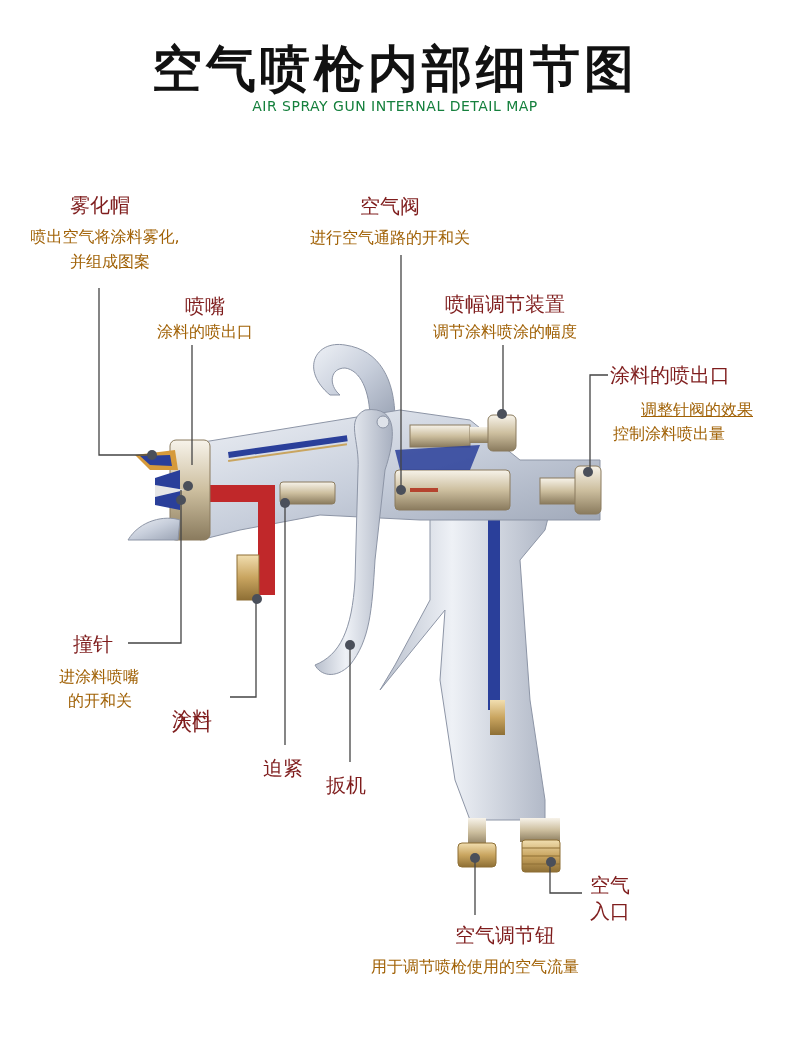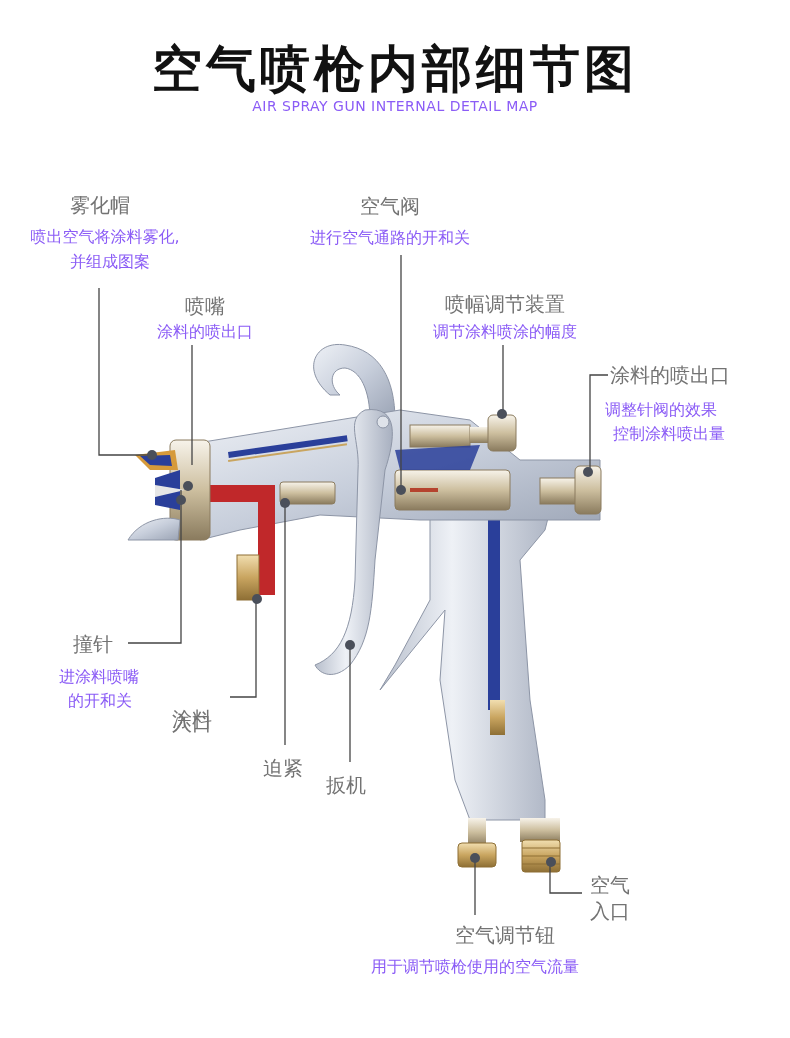--- a/index.html
+++ b/index.html
@@ -1,20 +1,20 @@
 <!DOCTYPE html>
 <html><head>
 <meta charset="utf-8">
 <style>
   html,body{margin:0;padding:0;background:#ffffff;}
   body{width:790px;height:1038px;position:relative;overflow:hidden;font-family:"DejaVu Sans","Liberation Sans",sans-serif;color:#1a1a1a;}
   .title{position:absolute;left:0;width:790px;top:36px;text-align:center;font-size:50px;font-weight:bold;letter-spacing:4px;color:#111;}
-  .subtitle{position:absolute;left:0;width:790px;top:98px;text-align:center;font-size:14px;letter-spacing:0.5px;color:#8b5cf6;}
-  .lbl{position:absolute;font-size:20px;color:#737373;white-space:nowrap;}
-  .desc{position:absolute;font-size:16px;color:#8b5cf6;white-space:nowrap;line-height:24px;}
+  .subtitle{position:absolute;left:0;width:790px;top:98px;text-align:center;font-size:14px;letter-spacing:0.5px;color:#15803d;}
+  .lbl{position:absolute;font-size:20px;color:#7f1d1d;white-space:nowrap;}
+  .desc{position:absolute;font-size:16px;color:#a16207;white-space:nowrap;line-height:24px;}
   .center{text-align:center;}
   .stack{line-height:26px;}
   svg.art{position:absolute;left:0;top:0;}
 </style>
 </head>
 <body>
 
 <div class="title">空气喷枪内部细节图</div>
 <div class="subtitle">AIR SPRAY GUN INTERNAL DETAIL MAP</div>
 
@@ -140,21 +140,21 @@
 <div class="lbl center" style="left:160px;top:293px;width:90px;">喷嘴</div>
 <div class="desc center" style="left:140px;top:320px;width:130px;">涂料的喷出口</div>
 
 <div class="lbl center" style="left:330px;top:193px;width:120px;">空气阀</div>
 <div class="desc center" style="left:280px;top:226px;width:220px;">进行空气通路的开和关</div>
 
 <div class="lbl center" style="left:420px;top:291px;width:170px;">喷幅调节装置</div>
 <div class="desc center" style="left:405px;top:320px;width:200px;">调节涂料喷涂的幅度</div>
 
 <div class="lbl" style="left:610px;top:362px;">涂料的喷出口</div>
-<div class="desc" style="left:605px;top:398px;">调整针阀的效果</div>
+<div class="desc" style="left:641px;top:398px;text-decoration:underline;">调整针阀的效果</div>
 <div class="desc" style="left:613px;top:422px;font-family:Liberation Serif, serif;">控制涂料喷出量</div>
 
 <div class="lbl" style="left:73px;top:631px;">撞针</div>
 <div class="desc center" style="left:39px;top:665px;width:120px;">进涂料喷嘴</div>
 <div class="desc center" style="left:40px;top:689px;width:120px;">的开和关</div>
 
 <div class="lbl stack" style="left:172px;top:684px;margin-top:22px;">涂料</div>
 <div class="lbl stack" style="left:172px;top:710px;">入口</div>
 
 <div class="lbl" style="left:263px;top:755px;">迫紧</div>

